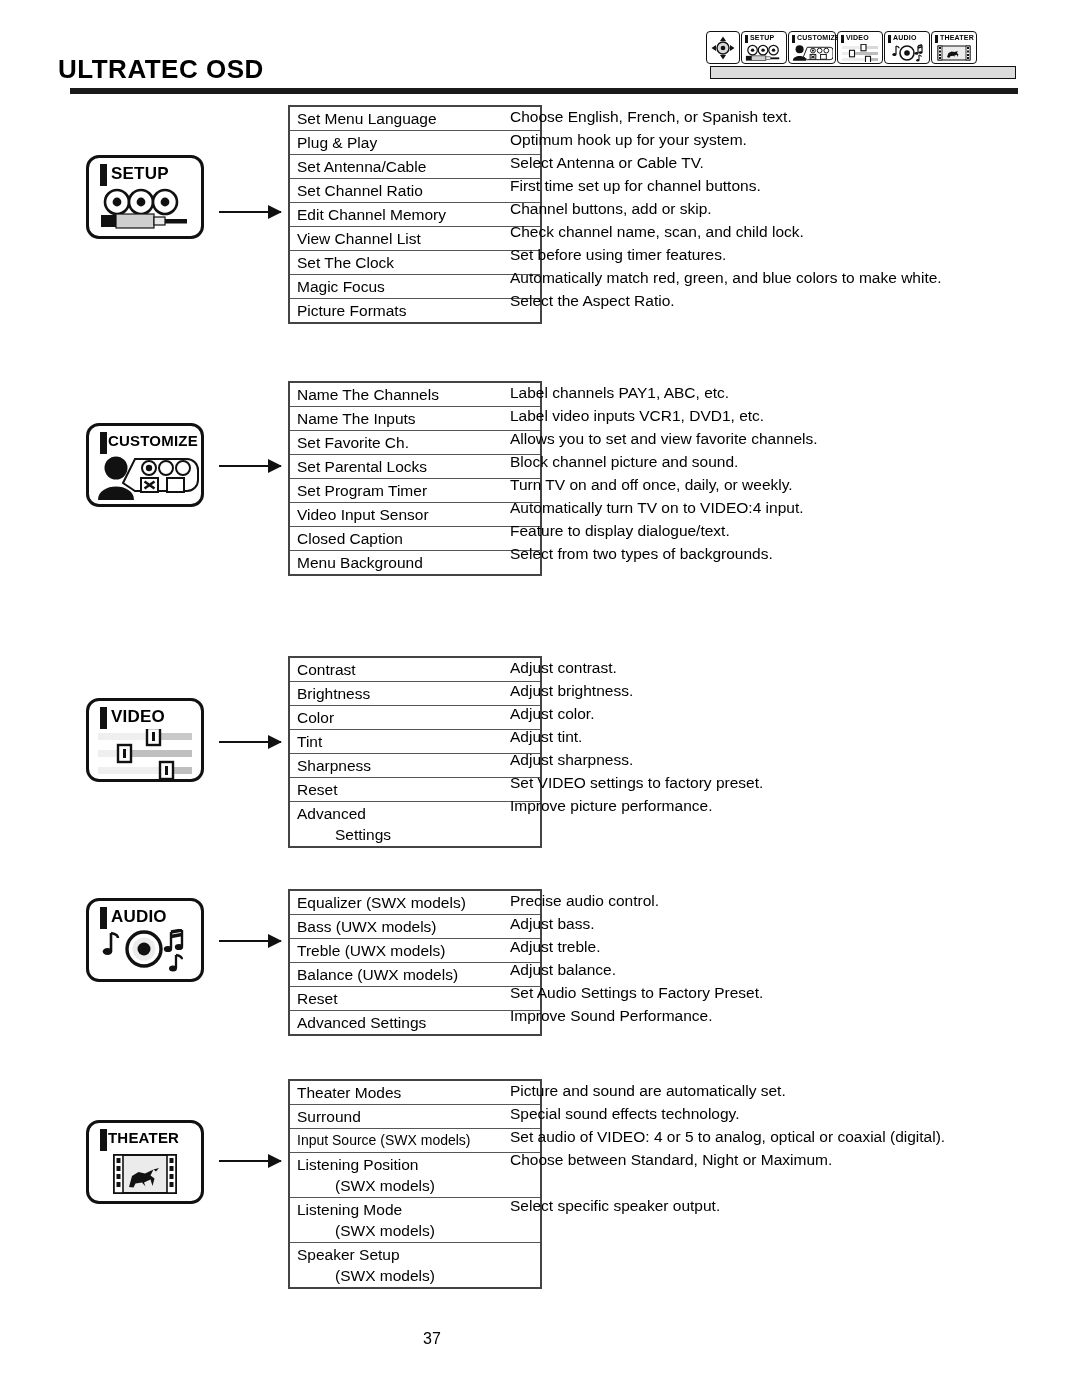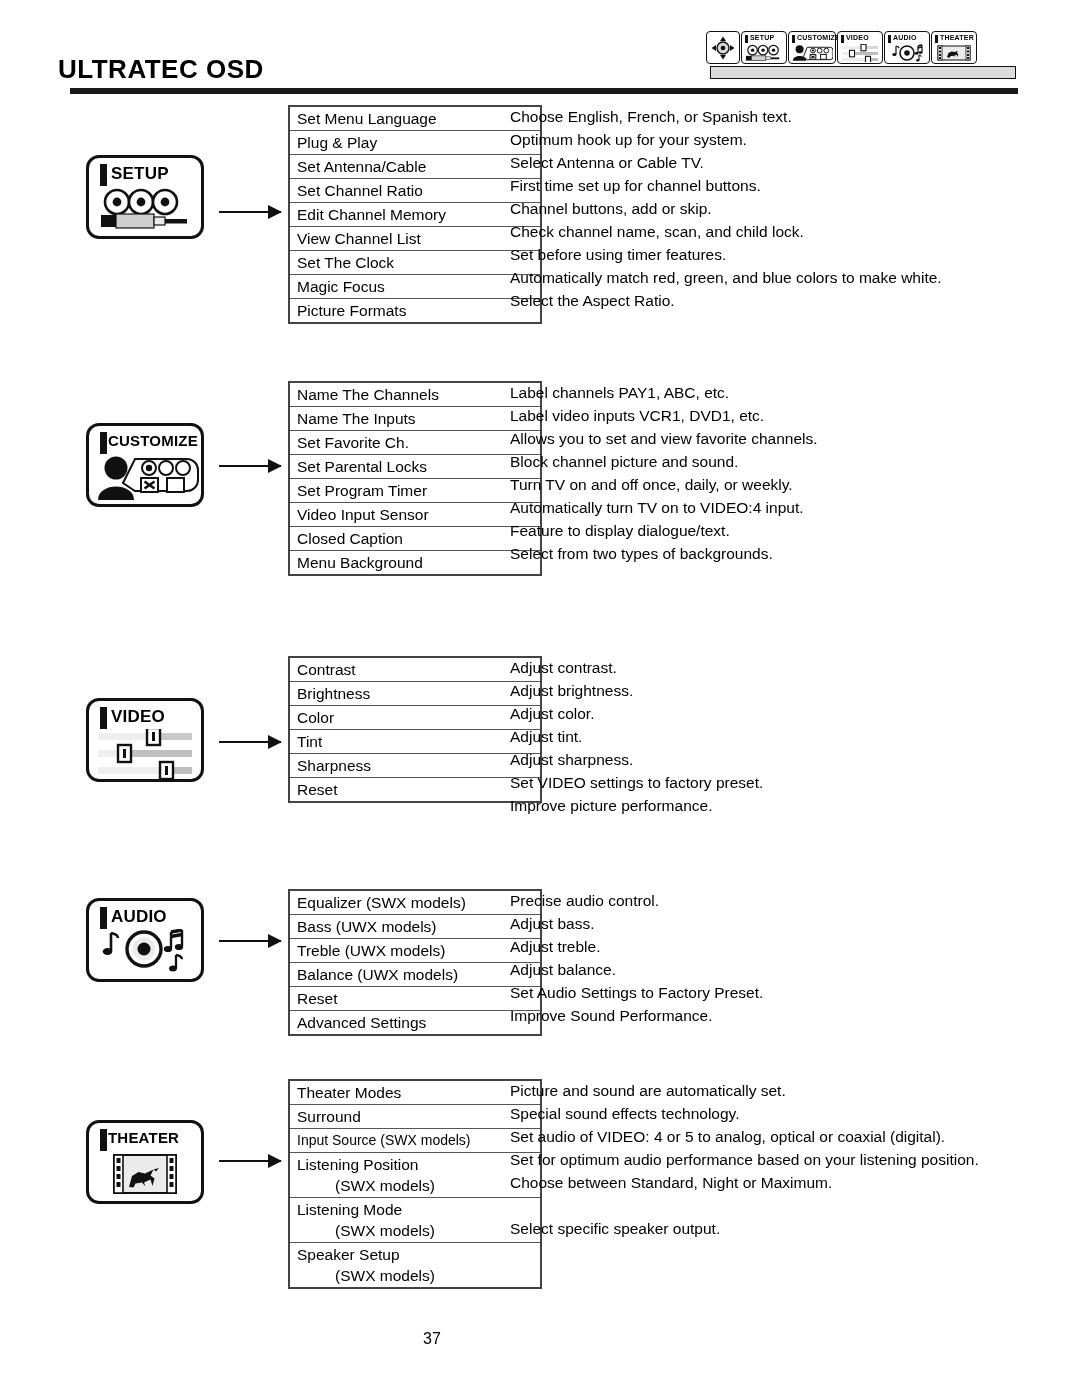--- a/index.html
+++ b/index.html
@@ -365,20 +365,24 @@
     <div class="arrow" style="left:219px;top:741px;width:62px;"></div>
 
     <div class="tbl" style="left:288px;top:656px;">
       <div class="labelcol">
         <div class="lrow">Contrast</div>
         <div class="lrow">Brightness</div>
         <div class="lrow">Color</div>
         <div class="lrow">Tint</div>
         <div class="lrow">Sharpness</div>
         <div class="lrow">Reset</div>
+        <div class="lrow">
+          <span>Advanced</span>
+          <span class="sub">Settings</span>
+        </div>
       </div>
       <div class="descs">
         <div class="drow">Adjust contrast.</div>
         <div class="drow">Adjust brightness.</div>
         <div class="drow">Adjust color.</div>
         <div class="drow">Adjust tint.</div>
         <div class="drow">Adjust sharpness.</div>
         <div class="drow">Set VIDEO settings to factory preset.</div>
         <div class="drow">Improve picture performance.</div>
       </div>
@@ -475,21 +479,20 @@
         </div>
         <div class="lrow">
           <span>Speaker Setup</span>
           <span class="sub">(SWX models)</span>
         </div>
       </div>
       <div class="descs">
         <div class="drow">Picture and sound are automatically set.</div>
         <div class="drow">Special sound effects technology.</div>
         <div class="drow">Set audio of VIDEO: 4 or 5 to analog, optical or coaxial (digital).</div>
-        <div class="drow wrap">Set for optimum audio performance based on your listening position.</div>
         <div class="drow">Choose between Standard, Night or Maximum.</div>
         <div class="drow blank">&nbsp;</div>
         <div class="drow">Select specific speaker output.</div>
       </div>
     </div>
   </div>
 
   <div class="pagenum">37</div>
 
 </div>

